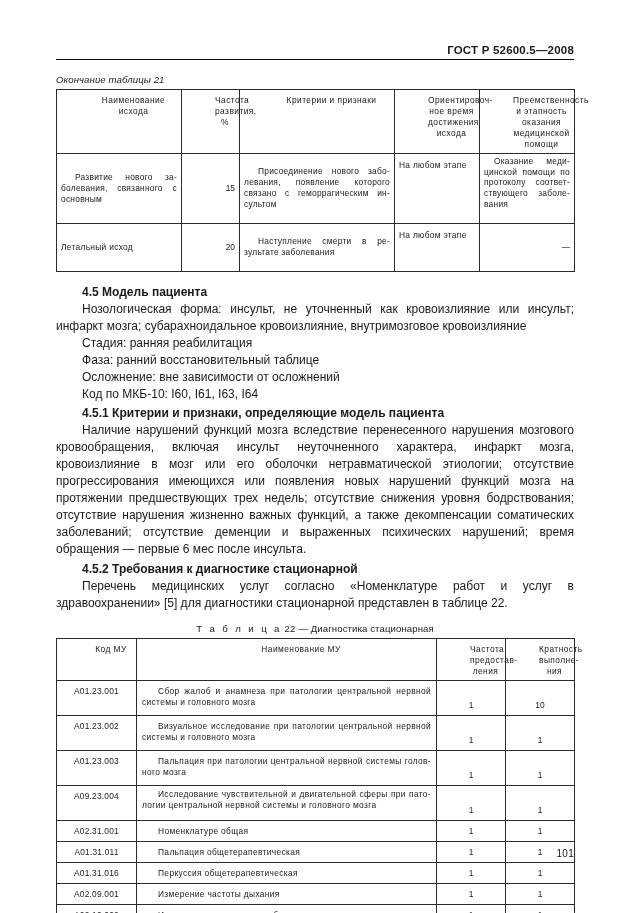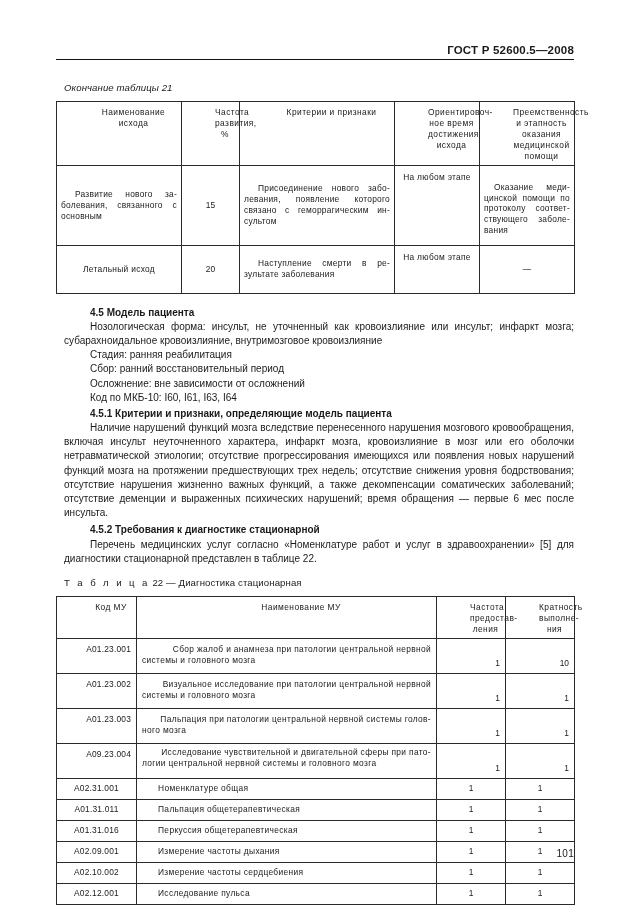--- a/index.html
+++ b/index.html
@@ -34,25 +34,26 @@
     font-size: 11.5px;
     letter-spacing: 0.2px;
     border-bottom: 1.6px solid #111;
     padding-bottom: 3px;
   }
 
   
   .table-caption {
     font-style: italic;
     font-size: 9.6px;
-    margin: 8px;
+    margin: 0;
     letter-spacing: 0.1px;
   }
   .table-caption.spaced {
     font-style: normal;
+    text-align: center;
   }
   .caption-sp {
     letter-spacing: 2.4px;
   }
 
   .content {
     position: absolute;
     top: 74px;
     left: 56px;
     width: 518px;
@@ -74,44 +75,43 @@
     vertical-align: middle;
     line-height: 1.30;
   }
   table.doc-table thead th {
     text-align: center;
     vertical-align: top;
     letter-spacing: 0.45px;
     padding-top: 5px;
     padding-left: 33px;
   }
-  .cell-center { text-align: center; }
+  .cell-center { text-align: right; }
   .cell-just {
     text-align: justify;
     text-align-last: left;
     text-indent: 14px;
     letter-spacing: 0.25px;
   }
   .cell-just-c {
     text-align: justify;
     text-align-last: left;
     letter-spacing: 0.25px;
   }
-  .cell-left { text-align: center; letter-spacing: 0.3px; }
+  .cell-left { text-align: left; letter-spacing: 0.3px; }
   .t1-row td { height: 60px; }
   .t1-row2 td { height: 38px; }
 
   
 
   
   .prose {
     margin-top: 12px;
-    font-size: 10px;
+    font-size: 12px;
     line-height: 1.42;
-    margin-left: 8px;
   }
   .prose p {
     margin: 0;
     text-align: justify;
     text-align-last: left;
     letter-spacing: 0.01px;
   }
   .prose p.ind {
     text-indent: 26px;
   }
@@ -132,21 +132,21 @@
   }
   table.t2 .name {
     text-align: justify;
     text-align-last: left;
     text-indent: 16px;
     letter-spacing: 0.35px;
   }
   table.t2 .num {
     text-align: center;
   }
-  table.t2 tr.two-line td { height: 26px; text-align: right; }
+  table.t2 tr.two-line td { height: 26px; }
   table.t2 tr.one-line td { height: 14px; }
 
   
   .page-number {
     position: absolute;
     right: 56px;
     bottom: 54px;
     font-size: 10px;
     font-weight: normal;
     letter-spacing: 0.3px;
@@ -198,37 +198,37 @@
             <span>медицинской помощи</span>
           </th>
         </tr>
       </thead>
       <tbody>
         <tr class="t1-row">
           <td class="cell-just">Развитие нового за-болевания, связанного с основным</td>
           <td class="cell-center">15</td>
           <td class="cell-just">Присоединение нового забо-левания, появление которого связано с геморрагическим ин-сультом</td>
           <td class="cell-left" style="vertical-align:top;padding-top:6px">На любом этапе</td>
-          <td class="cell-just-c" style="vertical-align:top;padding-top:16px;text-indent:10px">Оказание меди-цинской помощи по протоколу соответ-ствующего заболе-вания</td>
+          <td class="cell-just-c" style="vertical-align:top;padding-top:2px;text-indent:10px">Оказание меди-цинской помощи по протоколу соответ-ствующего заболе-вания</td>
         </tr>
         <tr class="t1-row2">
           <td class="cell-left">Летальный исход</td>
           <td class="cell-center">20</td>
           <td class="cell-just">Наступление смерти в ре-зультате заболевания</td>
           <td class="cell-left" style="vertical-align:top;padding-top:6px">На любом этапе</td>
           <td class="cell-center dash">—</td>
         </tr>
       </tbody>
     </table>
 
     <div class="prose">
       <p class="head">4.5 Модель пациента</p>
       <p class="ind">Нозологическая форма: инсульт, не уточненный как кровоизлияние или инсульт; инфаркт мозга; субарахноидальное кровоизлияние, внутримозговое кровоизлияние</p>
       <p class="plain">Стадия: ранняя реабилитация</p>
-      <p class="plain">Сбор: ранний восстановительный период</p>
+      <p class="plain">Фаза: ранний восстановительный таблице</p>
       <p class="plain">Осложнение: вне зависимости от осложнений</p>
       <p class="plain">Код по МКБ-10: I60, I61, I63, I64</p>
       <p class="head">4.5.1 Критерии и признаки, определяющие модель пациента</p>
       <p class="ind">Наличие нарушений функций мозга вследствие перенесенного нарушения мозгового кровообращения, включая инсульт неуточненного характера, инфаркт мозга, кровоизлияние в мозг или его оболочки нетравматической этиологии; отсутствие прогрессирования имеющихся или появления новых нарушений функций мозга на протяжении предшествующих трех недель; отсутствие снижения уровня бодрствования; отсутствие нарушения жизненно важных функций, а также декомпенсации соматических заболеваний; отсутствие деменции и выраженных психических нарушений; время обращения — первые 6 мес после инсульта.</p>
       <p class="head" style="margin-top:3px">4.5.2 Требования к диагностике стационарной</p>
       <p class="ind">Перечень медицинских услуг согласно «Номенклатуре работ и услуг в здравоохранении» [5] для диагностики стационарной представлен в таблице 22.</p>
     </div>
 
     <div class="table-caption spaced" style="margin-top:11px">
       <span class="caption-sp">Т а б л и ц а</span><span>&nbsp;</span><span>22</span><span>&nbsp;</span><span>—</span><span>&nbsp;</span><span>Диагностика стационарная</span>

